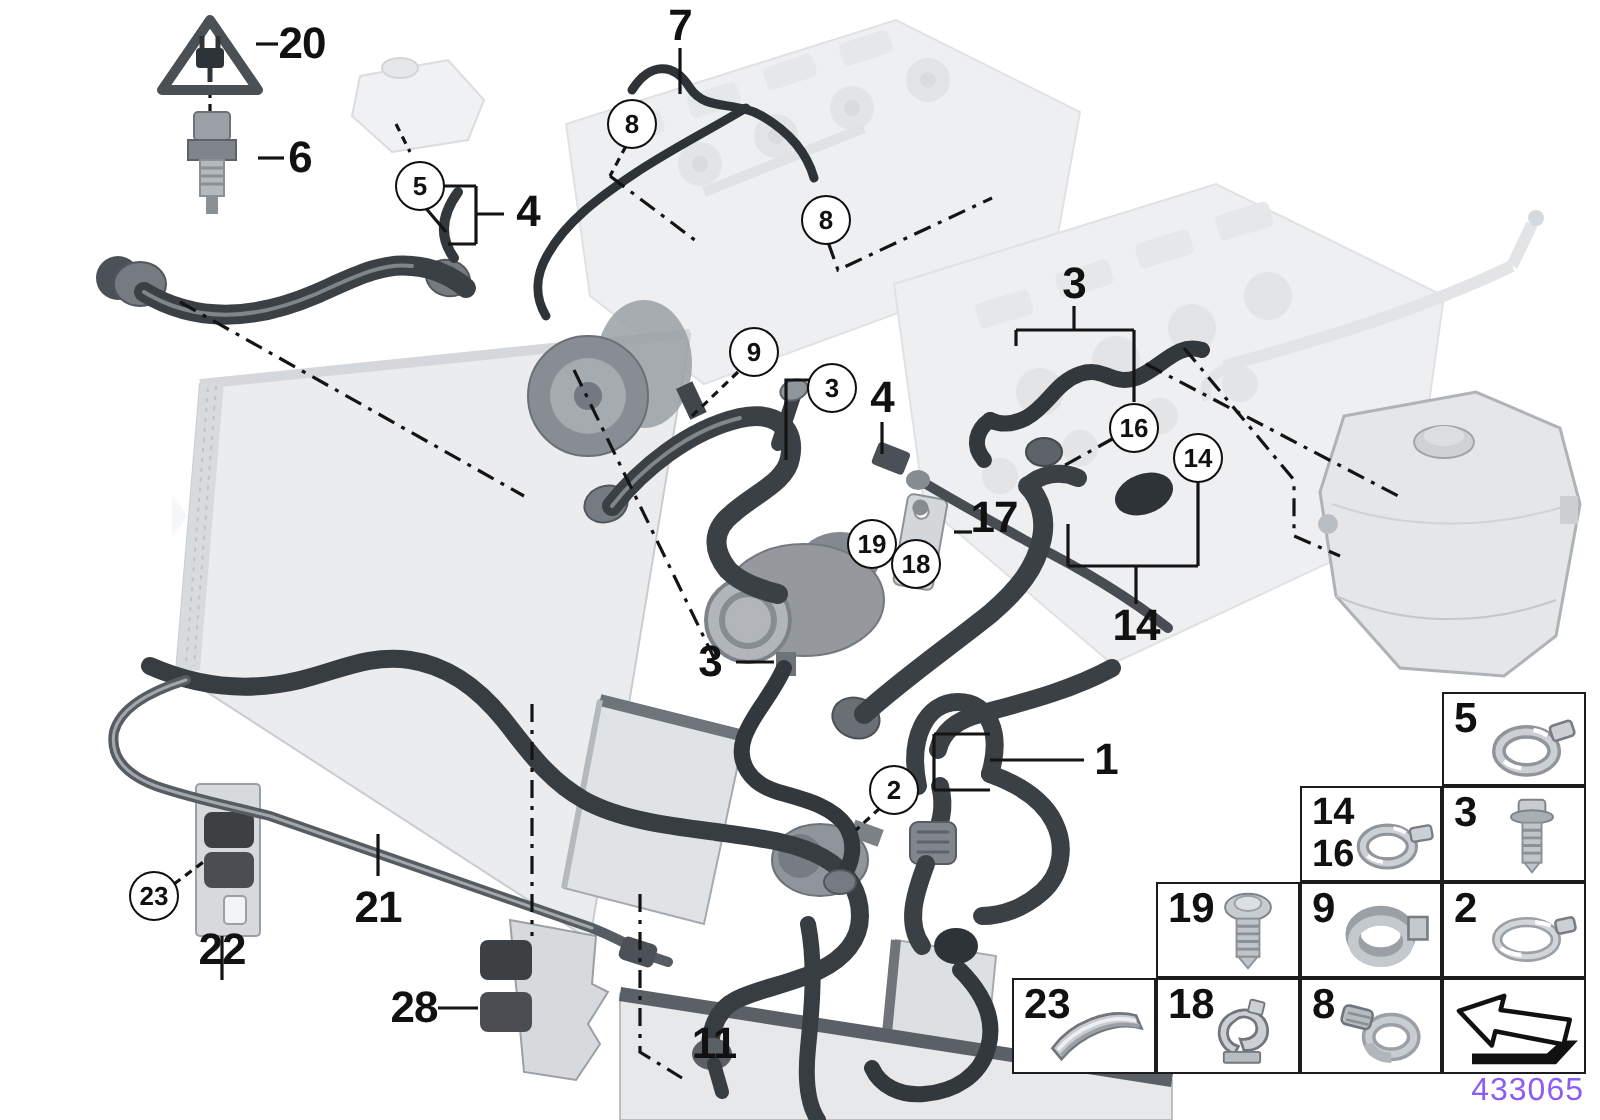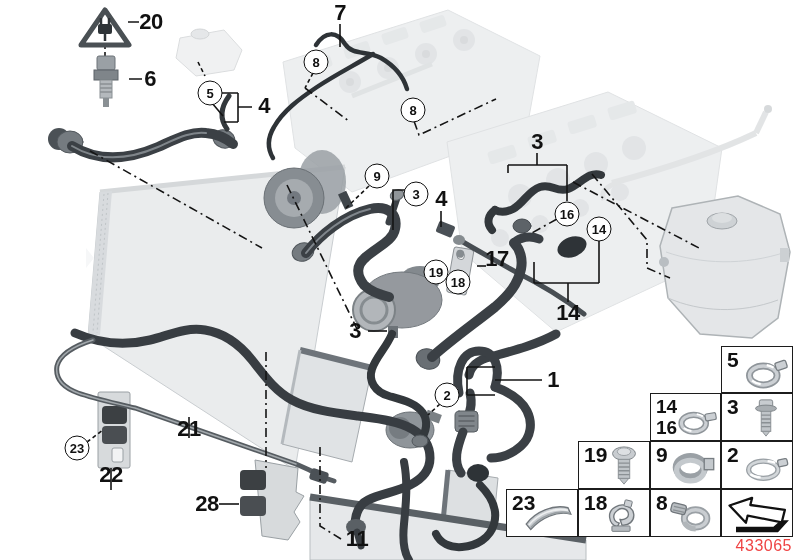--- a/index.html
+++ b/index.html
@@ -9,21 +9,21 @@
   .lbl{position:absolute;transform:translate(-50%,-50%);font-weight:700;font-size:22px;
        line-height:1;letter-spacing:-0.5px;cursor:pointer;}
   .circ{position:absolute;transform:translate(-50%,-50%);width:23px;height:23px;border:1.8px solid #0f0f0f;
         border-radius:50%;background:#fff;display:flex;align-items:center;justify-content:center;
         font-size:13px;font-weight:700;cursor:pointer;}
   .cell{position:absolute;border:1.7px solid #1c1c1c;background:#fff;box-sizing:border-box;}
   .cell-num{position:absolute;left:5px;top:1px;font-size:21px;font-weight:700;cursor:pointer;}
   .cell-num2{position:absolute;left:5px;top:0px;font-size:19px;font-weight:700;line-height:21px;cursor:pointer;}
   .cell-ic{position:absolute;right:1px;bottom:1px;}
   .dwgnum{position:absolute;left:700px;top:537px;width:92px;text-align:right;
-          font-size:16px;color:#ef4444;letter-spacing:0.5px;}
+          font-size:16px;color:#8b5cf6;letter-spacing:0.5px;}
 </style>
 </head>
 <body>
 
 <div class="stage">
 
   <svg class="art" width="800" height="560" viewBox="0 0 800 560">
 
     <g opacity="0.5">
 
@@ -256,22 +256,22 @@
   <div class="lbl" style="left:151px;top:22px">20</div>
   <div class="lbl" style="left:150px;top:79px">6</div>
   <div class="lbl" style="left:264px;top:106px">4</div>
   <div class="lbl" style="left:340px;top:13px">7</div>
   <div class="lbl" style="left:441px;top:199px">4</div>
   <div class="lbl" style="left:537px;top:142px">3</div>
   <div class="lbl" style="left:497px;top:259px">17</div>
   <div class="lbl" style="left:568px;top:313px">14</div>
   <div class="lbl" style="left:355px;top:331px">3</div>
   <div class="lbl" style="left:553px;top:380px">1</div>
-  <div class="lbl" style="left:357px;top:539px">11</div>
-  <div class="lbl" style="left:189px;top:429px">21</div>
+  <div class="lbl" style="left:357px;top:522px">11</div>
+  <div class="lbl" style="left:189px;top:454px">21</div>
   <div class="lbl" style="left:111px;top:475px">22</div>
   <div class="lbl" style="left:207px;top:504px">28</div>
 
   <div class="circ" style="left:210px;top:93px">5</div>
   <div class="circ" style="left:316px;top:62px">8</div>
   <div class="circ" style="left:413px;top:110px">8</div>
   <div class="circ" style="left:377px;top:176px">9</div>
   <div class="circ" style="left:416px;top:194px">3</div>
   <div class="circ" style="left:567px;top:214px">16</div>
   <div class="circ" style="left:599px;top:229px">14</div>

